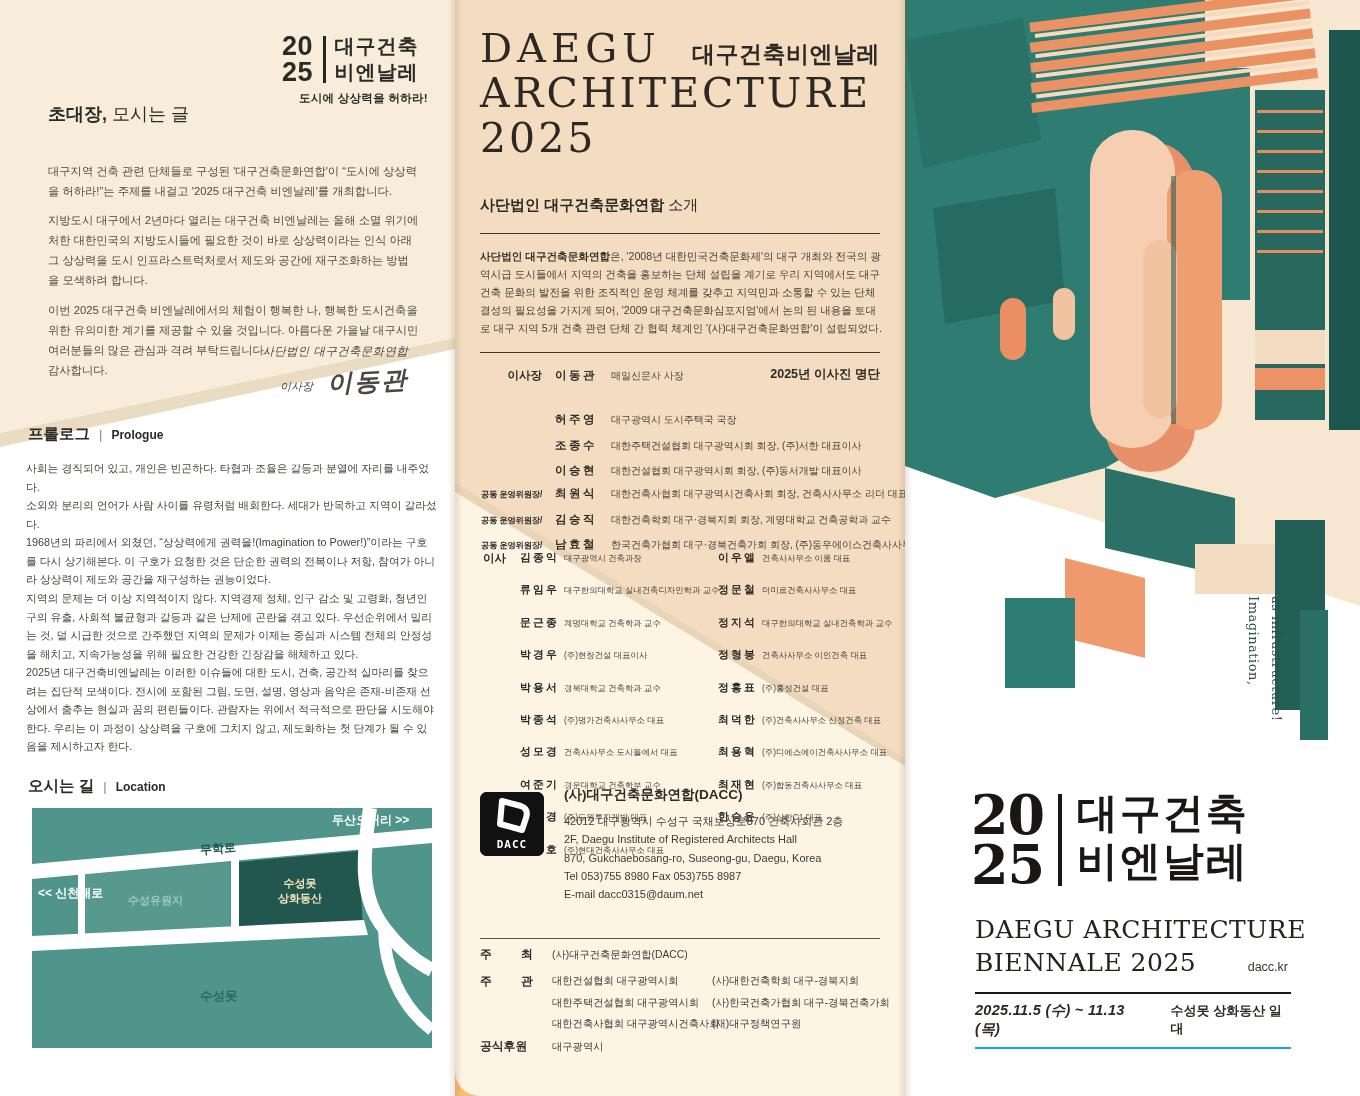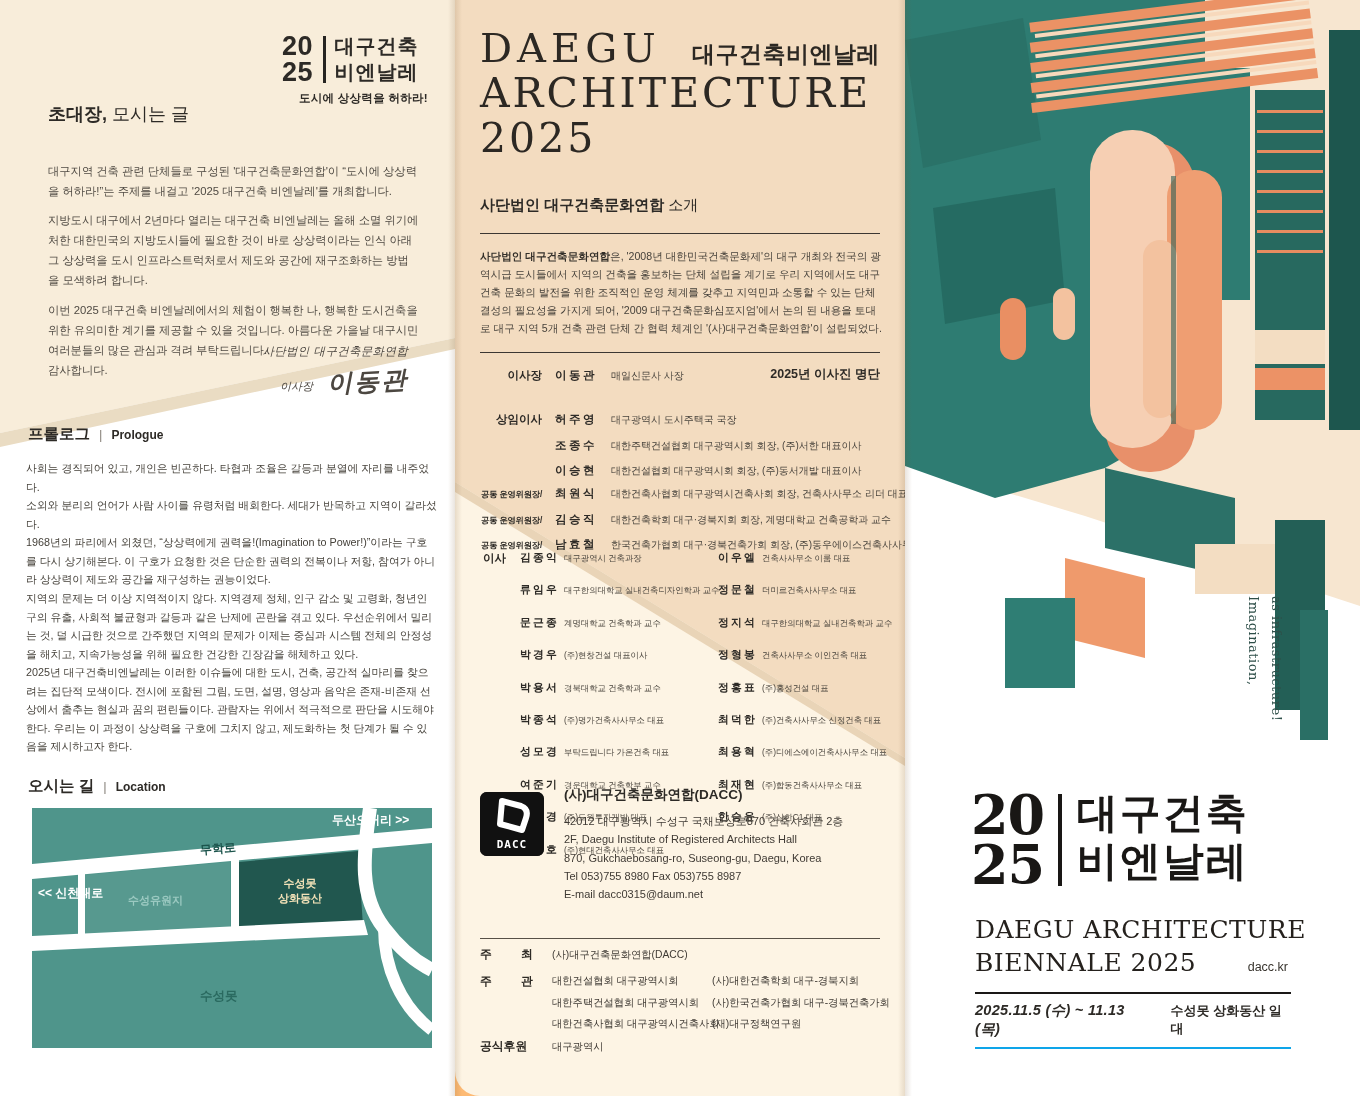--- a/index.html
+++ b/index.html
@@ -265,23 +265,20 @@
           <span class="bname">조종수</span>
           <span class="bdesc">대한주택건설협회 대구광역시회 회장, (주)서한 대표이사</span>
         </div>
 
         <div class="brow">
           <span class="role"></span>
           <span class="bname">이승현</span>
           <span class="bdesc">대한건설협회 대구광역시회 회장, (주)동서개발 대표이사</span>
         </div>
       </div>
-    <div class="brow" style="top:412px;">
-      <span class="role">상임이사</span>
-    </div>
 
     <div class="cc-list brow-list">
 
         <div class="brow">
           <span class="role sm">공동 운영위원장/</span>
           <span class="bname">최원식</span>
           <span class="bdesc">대한건축사협회 대구광역시건축사회 회장, 건축사사무소 리더 대표</span>
         </div>
 
         <div class="brow">
@@ -332,21 +329,21 @@
 
           <div class="drow">
             <span class="drole"></span>
             <span class="dname">박종석</span>
             <span class="ddesc">(주)명가건축사사무소 대표</span>
           </div>
 
           <div class="drow">
             <span class="drole"></span>
             <span class="dname">성모경</span>
-            <span class="ddesc">부탁드립니다 가온건축 대표</span>
+            <span class="ddesc">건축사사무소 도시들에서 대표</span>
           </div>
 
           <div class="drow">
             <span class="drole"></span>
             <span class="dname">여준기</span>
             <span class="ddesc">경운대학교 건축학부 교수</span>
           </div>
 
           <div class="drow">
             <span class="drole"></span>

